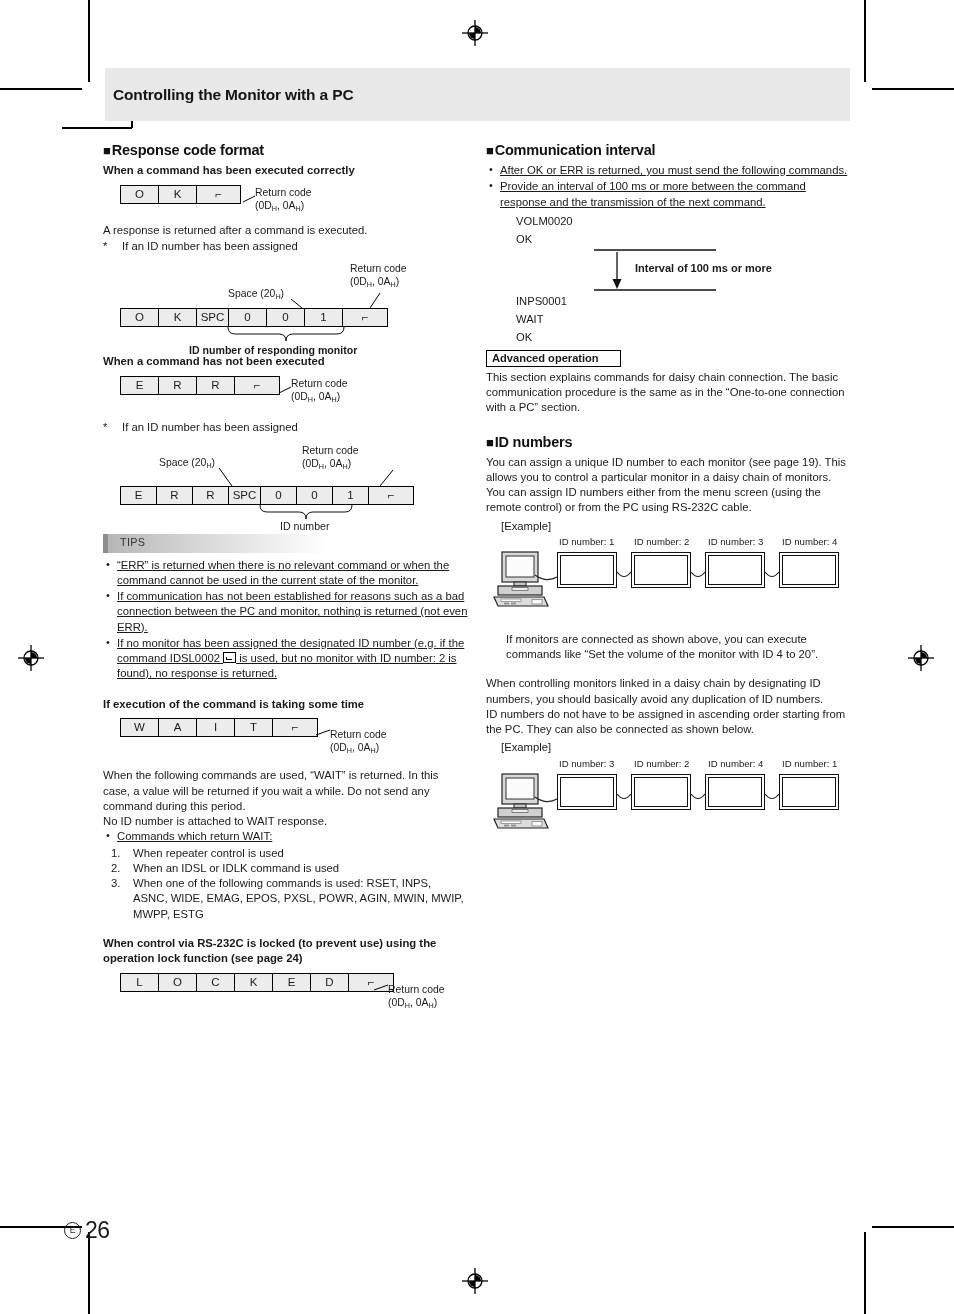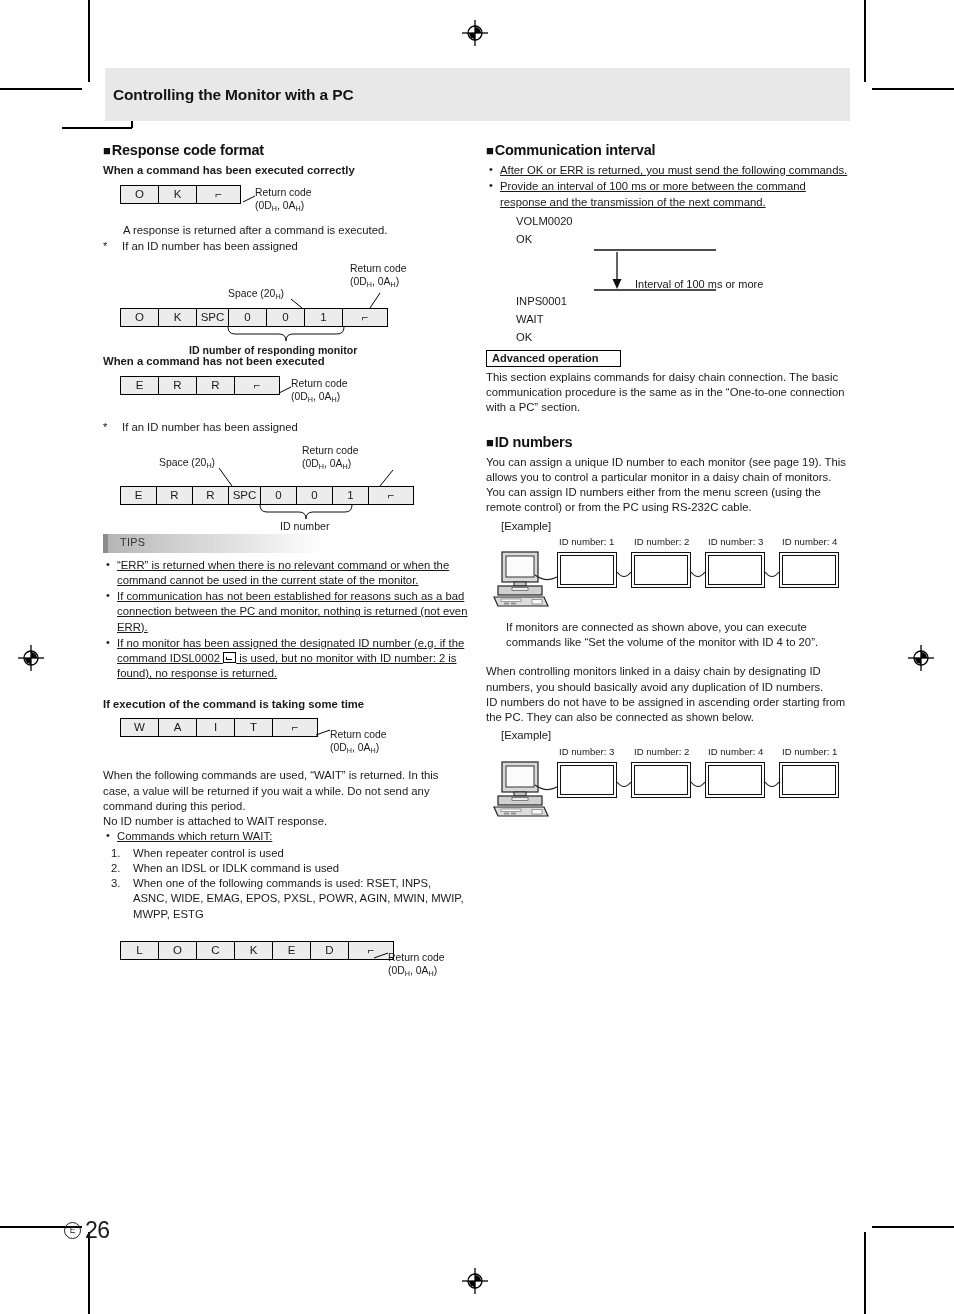--- a/index.html
+++ b/index.html
@@ -189,21 +189,21 @@
         <line x1="140" y1="19" x2="152" y2="13" stroke="#000" stroke-width="1"></line>
       </svg>
       <div class="lbl" style="left:152px;top:3px;">
         <span>Return code</span>
       </div>
       <div class="lbl" style="left:152px;top:16px;">
         (0D<span class="sub-h">H</span>, 0A<span class="sub-h">H</span>)
       </div>
     </div>
 
-    <p class="body" style="margin-left:20px;">A response is returned after a command is executed.</p>
+    <p class="body" style="">A response is returned after a command is executed.</p>
     <div class="star-row" style="margin-top:1px;">
       <div class="st">*</div>
       <div>If an ID number has been assigned</div>
     </div>
 
     <div class="diagram" style="height:82px;margin-top:8px;">
       <div class="lbl" style="left:247px;top:0px;">
         <span>Return code</span>
       </div>
       <div class="lbl" style="left:247px;top:13px;">
@@ -325,20 +325,21 @@
     <ul class="bl">
       <li>Commands which return WAIT:</li>
     </ul>
     <ol class="nl">
       <li><span class="num">1.</span><span>When repeater control is used</span></li>
       <li><span class="num">2.</span><span>When an IDSL or IDLK command is used</span></li>
       <li><span class="num">3.</span><span>When one of the following commands is used: RSET, INPS, ASNC, WIDE, EMAG, EPOS, PXSL, POWR, AGIN, MWIN, MWIP, MWPP, ESTG</span></li>
     </ol>
 
     <div class="sp14"></div>
+    <h3 class="sub">When control via RS-232C is locked (to prevent use) using the operation lock function (see page 24)</h3>
 
     <div class="diagram" style="height:44px;margin-top:3px;">
       <div class="cells" style="position:absolute;left:17px;top:2px;">
         <div class="c" style="width:38px;">L</div>
         <div class="c" style="width:38px;">O</div>
         <div class="c" style="width:38px;">C</div>
         <div class="c" style="width:38px;">K</div>
         <div class="c" style="width:38px;">E</div>
         <div class="c" style="width:38px;">D</div>
         <div class="c" style="width:44px;">⌐</div>
@@ -371,21 +372,21 @@
     <div class="diagram" style="height:122px;margin-top:2px;">
       <div class="lbl" style="left:30px;top:2px;font-size:11.2px;">VOLM0020</div>
       <div class="lbl" style="left:30px;top:20px;font-size:11.2px;">OK</div>
 
       <svg class="ov" width="366" height="122">
         <line x1="108" y1="38" x2="230" y2="38" stroke="#111" stroke-width="1.3"></line>
         <line x1="108" y1="78" x2="230" y2="78" stroke="#111" stroke-width="1.3"></line>
         <line x1="131" y1="40" x2="131" y2="68" stroke="#111" stroke-width="1.3"></line>
         <path d="M131 77 l-4.5 -10 l9 0 Z" fill="#111"></path>
       </svg>
-      <div class="lbl" style="left:149px;top:66px;font-size:11px;">Interval of 100 ms or more</div>
+      <div class="lbl" style="left:149px;top:50px;font-size:11px;font-weight:bold;">Interval of 100 ms or more</div>
 
       <div class="lbl" style="left:30px;top:82px;font-size:11.2px;">INPS0001</div>
       <div class="lbl" style="left:30px;top:100px;font-size:11.2px;">WAIT</div>
       <div class="lbl" style="left:30px;top:118px;font-size:11.2px;">OK</div>
     </div>
 
     <div class="sp14"></div>
     <div class="advbox">Advanced operation</div>
     <p class="body" style="margin-top:3px;">This section explains commands for daisy chain connection. The basic communication procedure is the same as in the “One-to-one connection with a PC” section.</p>
 
@@ -437,21 +438,21 @@
       </div>
 
       <svg class="ov" width="366" height="78">
         <path d="M49 39 q11 8 22 2" fill="none" stroke="#222" stroke-width="1.2"></path>
         <path d="M131 36 q7 9 14 0" fill="none" stroke="#222" stroke-width="1.2"></path>
         <path d="M205 36 q7 9 14 0" fill="none" stroke="#222" stroke-width="1.2"></path>
         <path d="M279 36 q7 9 14 0" fill="none" stroke="#222" stroke-width="1.2"></path>
       </svg>
     </div>
 
-    <p class="body" style="margin-left:20px;margin-top:6px;">If monitors are connected as shown above, you can execute commands like “Set the volume of the monitor with ID 4 to 20”.</p>
+    <p class="body" style="margin-left:20px;margin-top:18px;">If monitors are connected as shown above, you can execute commands like “Set the volume of the monitor with ID 4 to 20”.</p>
 
     <div class="sp14"></div>
     <p class="body" style="">When controlling monitors linked in a daisy chain by designating ID numbers, you should basically avoid any duplication of ID numbers.</p>
     <p class="body">ID numbers do not have to be assigned in ascending order starting from the PC. They can also be connected as shown below.</p>
     <p class="body" style="margin-left:15px;margin-top:3px;">[Example]</p>
 
     
     <div class="chain" style="margin-top:2px;">
       <div class="idlbl" style="left:73px;top:0;">ID number: 3</div>
       <div class="idlbl" style="left:148px;top:0;">ID number: 2</div>

